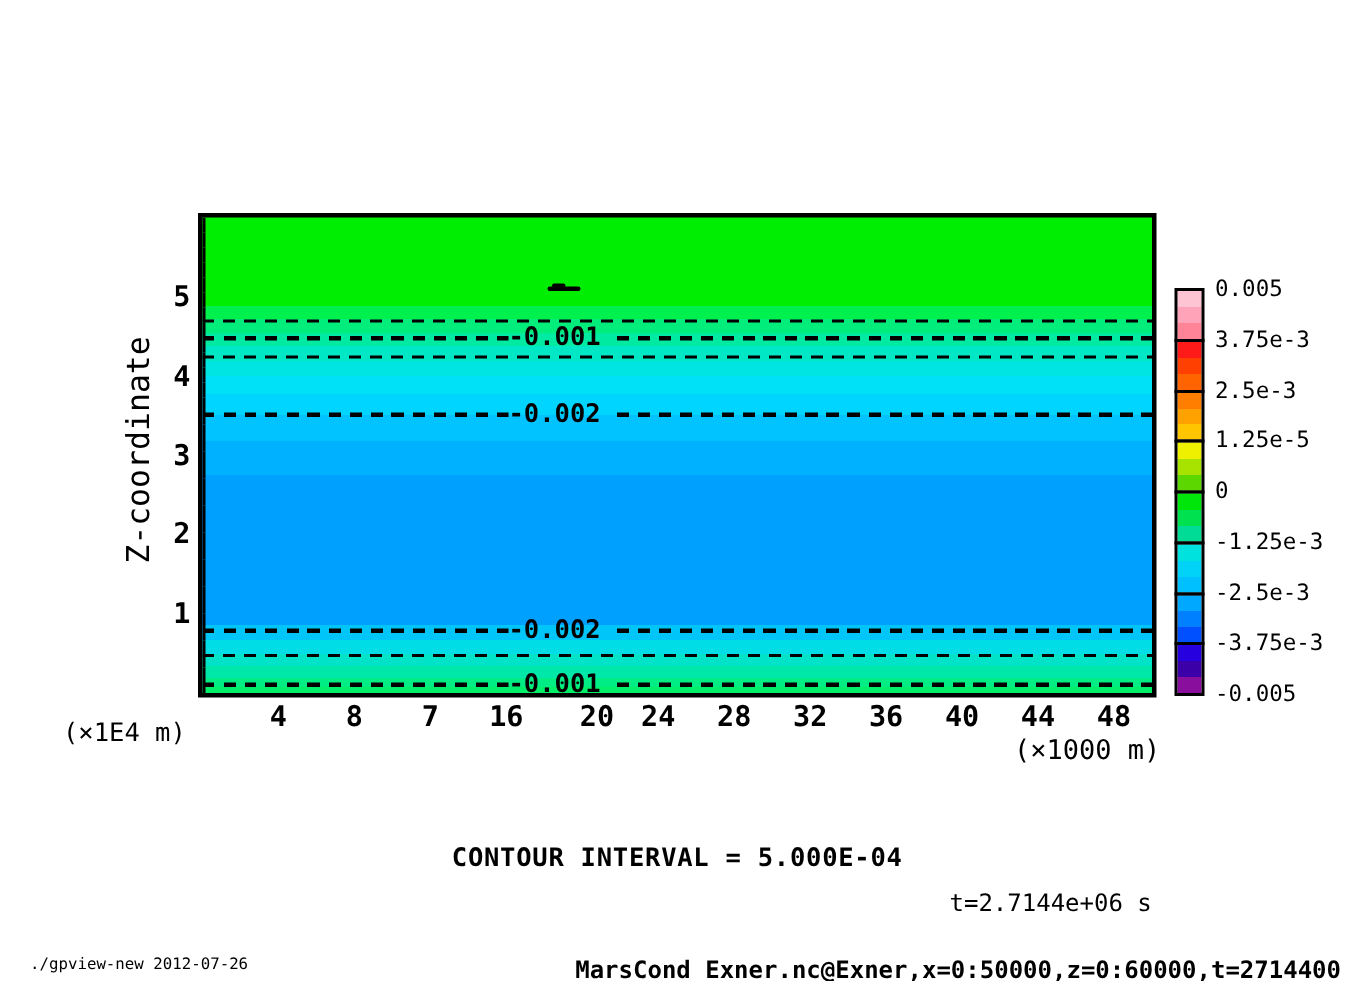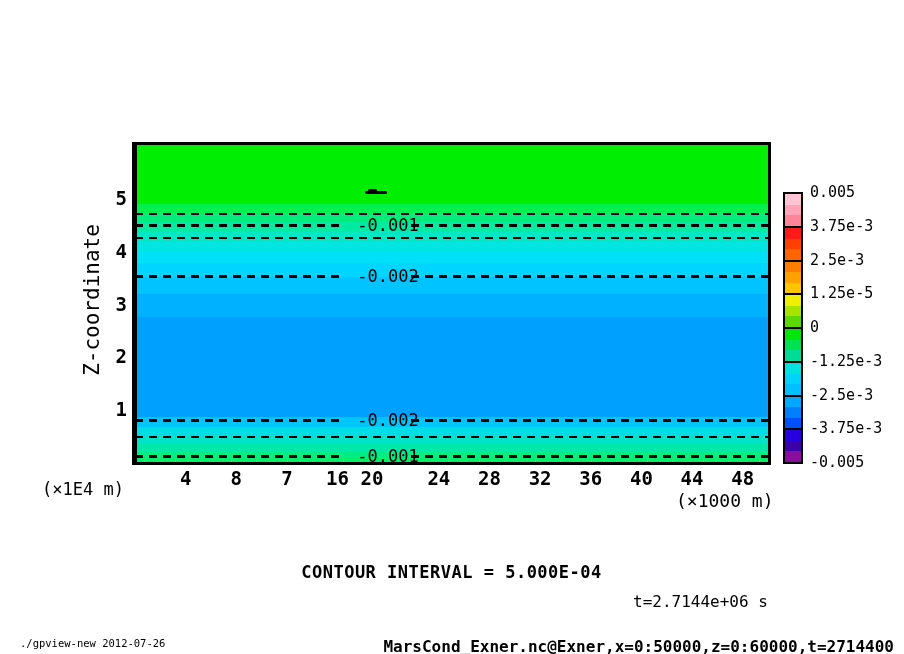--- a/index.html
+++ b/index.html
@@ -5,21 +5,21 @@
   html,body{margin:0;padding:0;background:#fff;}
   #canvas{
     position:relative;width:904px;height:654px;background:#ffffff;overflow:hidden;
     font-family:"DejaVu Sans Mono","Liberation Mono",monospace;color:#000;
   }
   .abs{position:absolute;}
   #plot-title{left:135px;top:76px;width:633px;text-align:center;font-size:25px;letter-spacing:1px;white-space:nowrap;}
   #plot-frame{left:135px;top:145px;width:633px;height:317px;box-shadow:0 0 0 3px #000;}
   #plot-fill{position:absolute;left:0;top:0;width:100%;height:100%;}
   #contour-layer,#tick-layer{position:absolute;left:0;top:0;width:100%;height:100%;overflow:hidden;}
-  .contour-label{position:absolute;font-size:17px;font-weight:normal;text-align:center;transform:translateY(-50%);white-space:nowrap;margin-left:13px;}
+  .contour-label{position:absolute;font-size:17px;font-weight:bold;transform:translateY(-50%);white-space:nowrap;}
   #ylabel{left:92px;top:300px;transform:translate(-50%,-50%) rotate(-90deg);font-size:21px;white-space:nowrap;}
   #xlabel{left:135px;top:514px;width:633px;text-align:center;font-size:23px;}
   .y-tick-label{position:absolute;left:95px;width:32px;text-align:right;font-size:19px;font-weight:bold;}
   .x-tick-label{position:absolute;width:40px;text-align:center;font-size:19px;font-weight:bold;top:467px;}
   #y-unit{left:42px;top:479px;font-size:17px;white-space:nowrap;}
   #x-unit{left:676px;top:490px;font-size:18px;white-space:nowrap;text-align:center;}
   #contour-interval{left:135px;top:562px;width:633px;text-align:center;font-size:17px;font-weight:bold;letter-spacing:0.5px;white-space:nowrap;}
   #time-label{left:633px;top:592px;font-size:16px;white-space:nowrap;}
   #footer-left{left:20px;top:637px;font-size:10.5px;font-weight:normal;white-space:nowrap;}
   #footer-right{right:10px;top:637px;font-size:16px;font-weight:bold;white-space:nowrap;}
@@ -130,21 +130,21 @@
       <div class="cbar-label" style="top: 360.75px;">-1.25e-3</div>
       <div class="cbar-label" style="top: 394.5px;">-2.5e-3</div>
       <div class="cbar-label" style="top: 428.25px;">-3.75e-3</div>
       <div class="cbar-label" style="top: 462px;">-0.005</div>
     </div>
   <div id="tick-labels">
       <div class="x-tick-label" style="left: 165.64px;">4</div>
       <div class="x-tick-label" style="left: 216.28px;">8</div>
       <div class="x-tick-label" style="left: 266.92px;">7</div>
       <div class="x-tick-label" style="left: 317.56px;">16</div>
-      <div class="x-tick-label" style="left: 352px;">20</div>
+      <div class="x-tick-label" style="left: 378px;">20</div>
       <div class="x-tick-label" style="left: 418.84px;">24</div>
       <div class="x-tick-label" style="left: 469.48px;">28</div>
       <div class="x-tick-label" style="left: 520.12px;">32</div>
       <div class="x-tick-label" style="left: 570.76px;">36</div>
       <div class="x-tick-label" style="left: 621.4px;">40</div>
       <div class="x-tick-label" style="left: 672.04px;">44</div>
       <div class="x-tick-label" style="left: 722.68px;">48</div>
       <div class="y-tick-label" style="top: 398.167px;">1</div>
       <div class="y-tick-label" style="top: 345.333px;">2</div>
       <div class="y-tick-label" style="top: 292.5px;">3</div>

